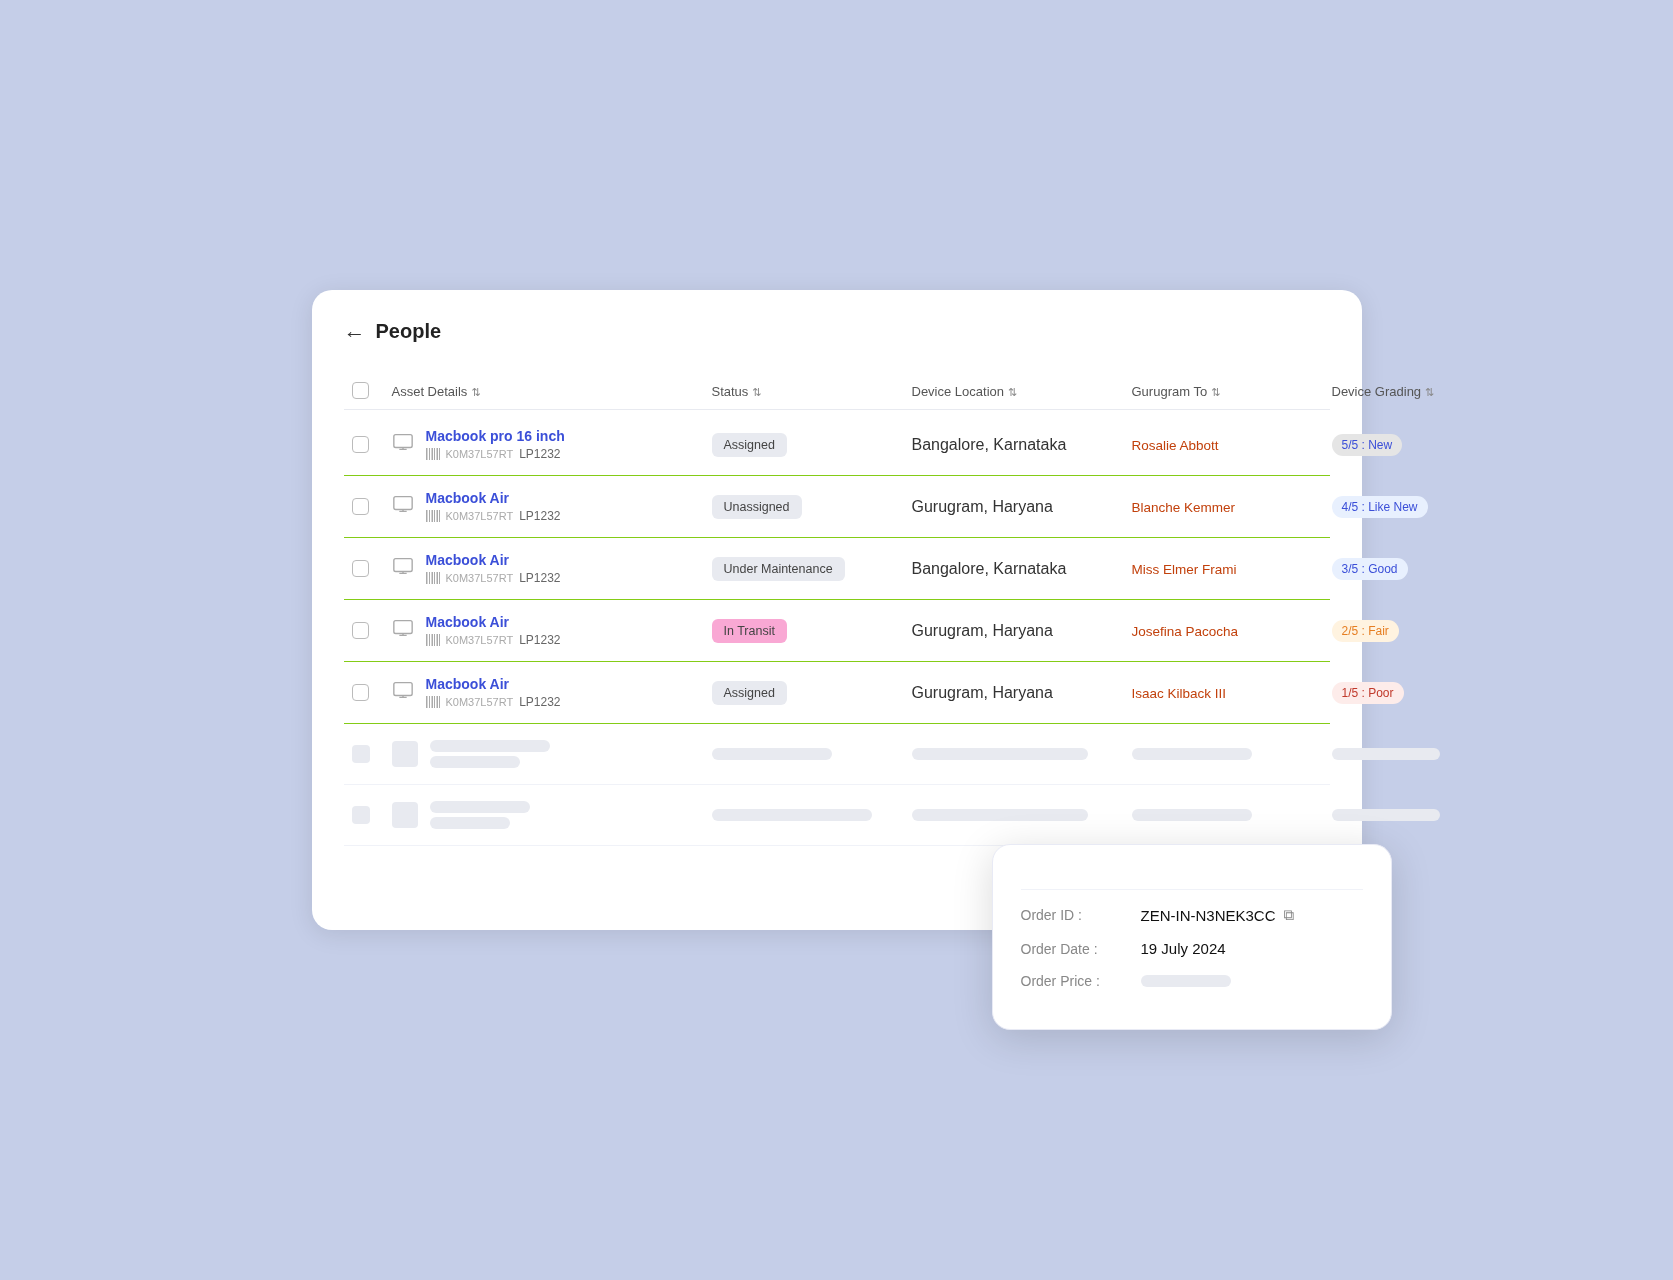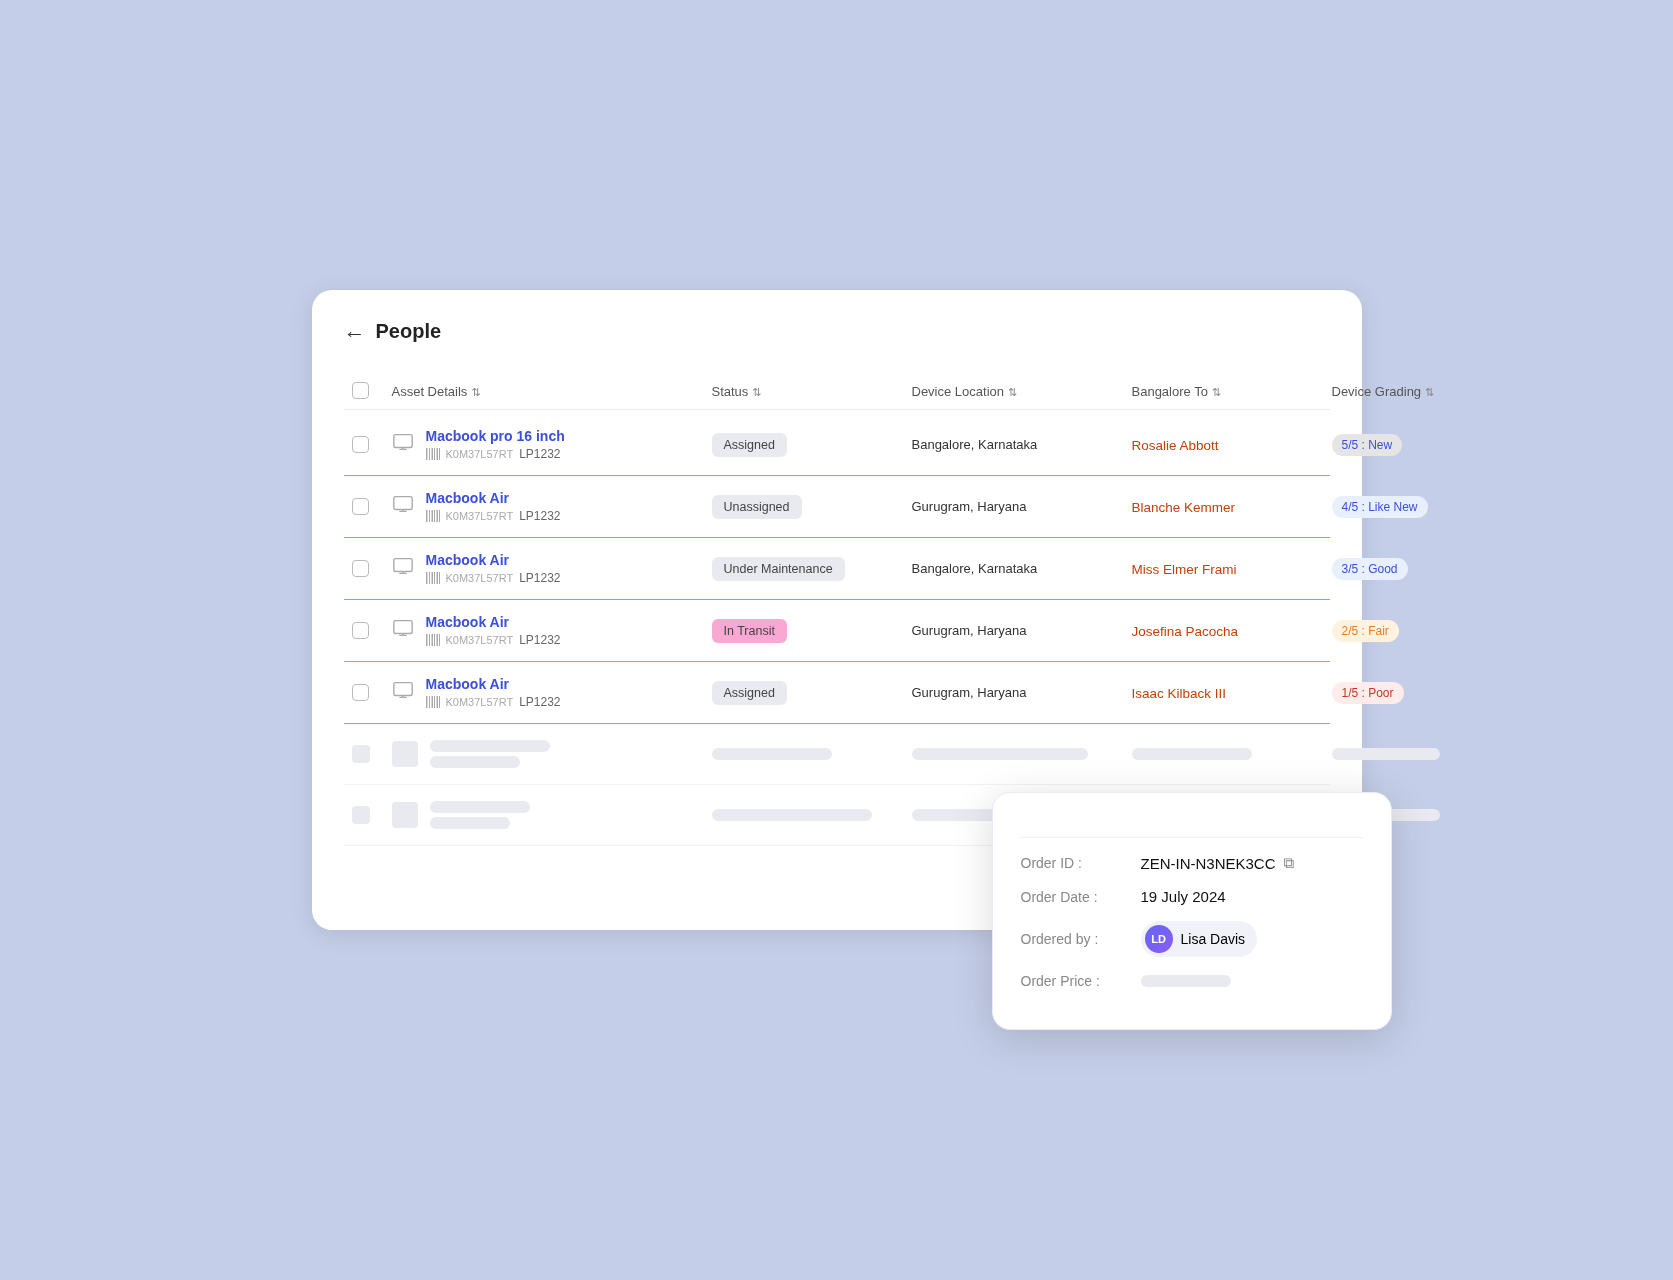--- a/index.html
+++ b/index.html
@@ -148,21 +148,21 @@
       padding: 5px 12px;
       border-radius: 6px;
       font-size: 12.5px;
       font-weight: 500;
     }
     .status-assigned { background: #e8eaf0; color: #444; }
     .status-unassigned { background: #e8eaf0; color: #444; }
     .status-maintenance { background: #e8eaf0; color: #444; }
     .status-transit { background: #f9a8d4; color: #444; }
     .location-cell {
-      font-size: 13px;
+      font-size: 16px;
       color: #333;
     }
     .person-link {
       color: #c2410c;
       font-size: 13.5px;
       font-weight: 500;
       cursor: pointer;
     }
     .grading-badge {
       display: inline-block;
@@ -352,21 +352,21 @@
         </div>
         <div class="col-header">
           <span>Status</span>
           <span class="sort-icon">⇅</span>
         </div>
         <div class="col-header">
           <span>Device Location</span>
           <span class="sort-icon">⇅</span>
         </div>
         <div class="col-header">
-          <span>Bangalore To</span>
+          <span>Gurugram To</span>
           <span class="sort-icon">⇅</span>
         </div>
         <div class="col-header">
           <span>Device Grading</span>
           <span class="sort-icon">⇅</span>
         </div>
       </div>
 
       <div id="table-body">
           <div class="table-row">
@@ -608,26 +608,19 @@
         <span>ZEN-IN-N3NEK3CC</span>
         <span class="copy-icon">⧉</span>
       </span>
     </div>
 
     <div class="detail-row">
       <span class="detail-label">Order Date :</span>
       <span class="detail-value">19 July 2024</span>
     </div>
 
-    <div class="detail-row">
-      <span class="detail-label">Ordered by :</span>
-      <div class="ordered-by-chip">
-        <div class="avatar-circle">LD</div>
-        <span>Lisa Davis</span>
-      </div>
-    </div>
 
     <div class="detail-row">
       <span class="detail-label">Order Price :</span>
       <div class="order-price-skel"></div>
     </div>
   </div>
 </div>
 
 </body></html>

